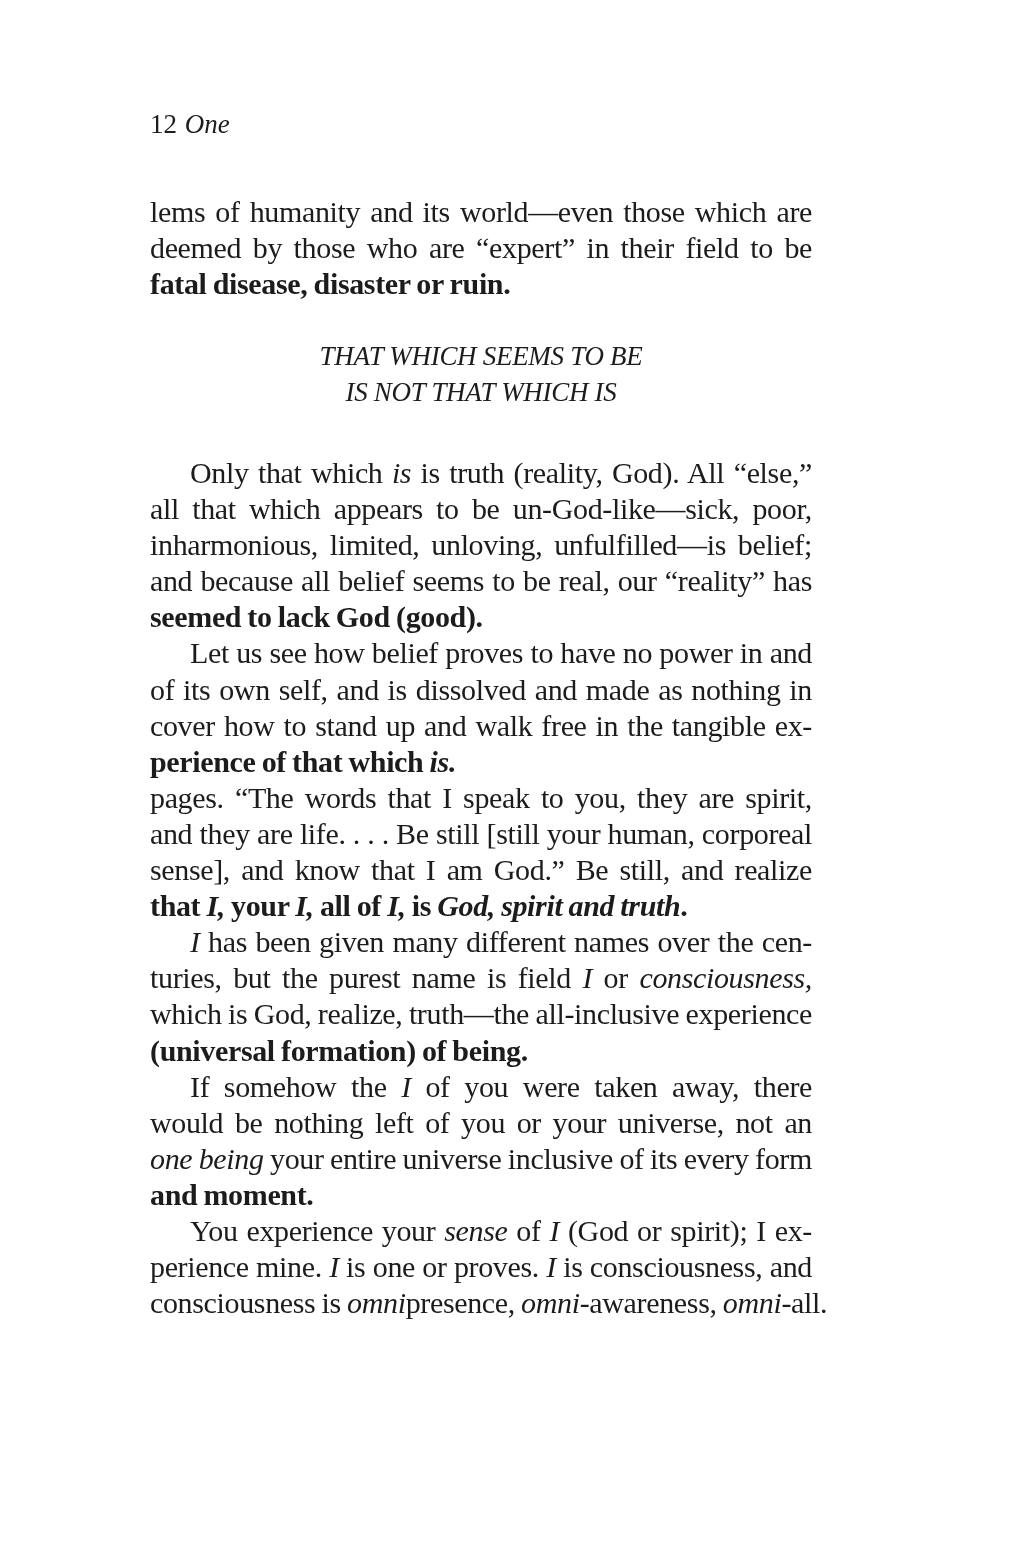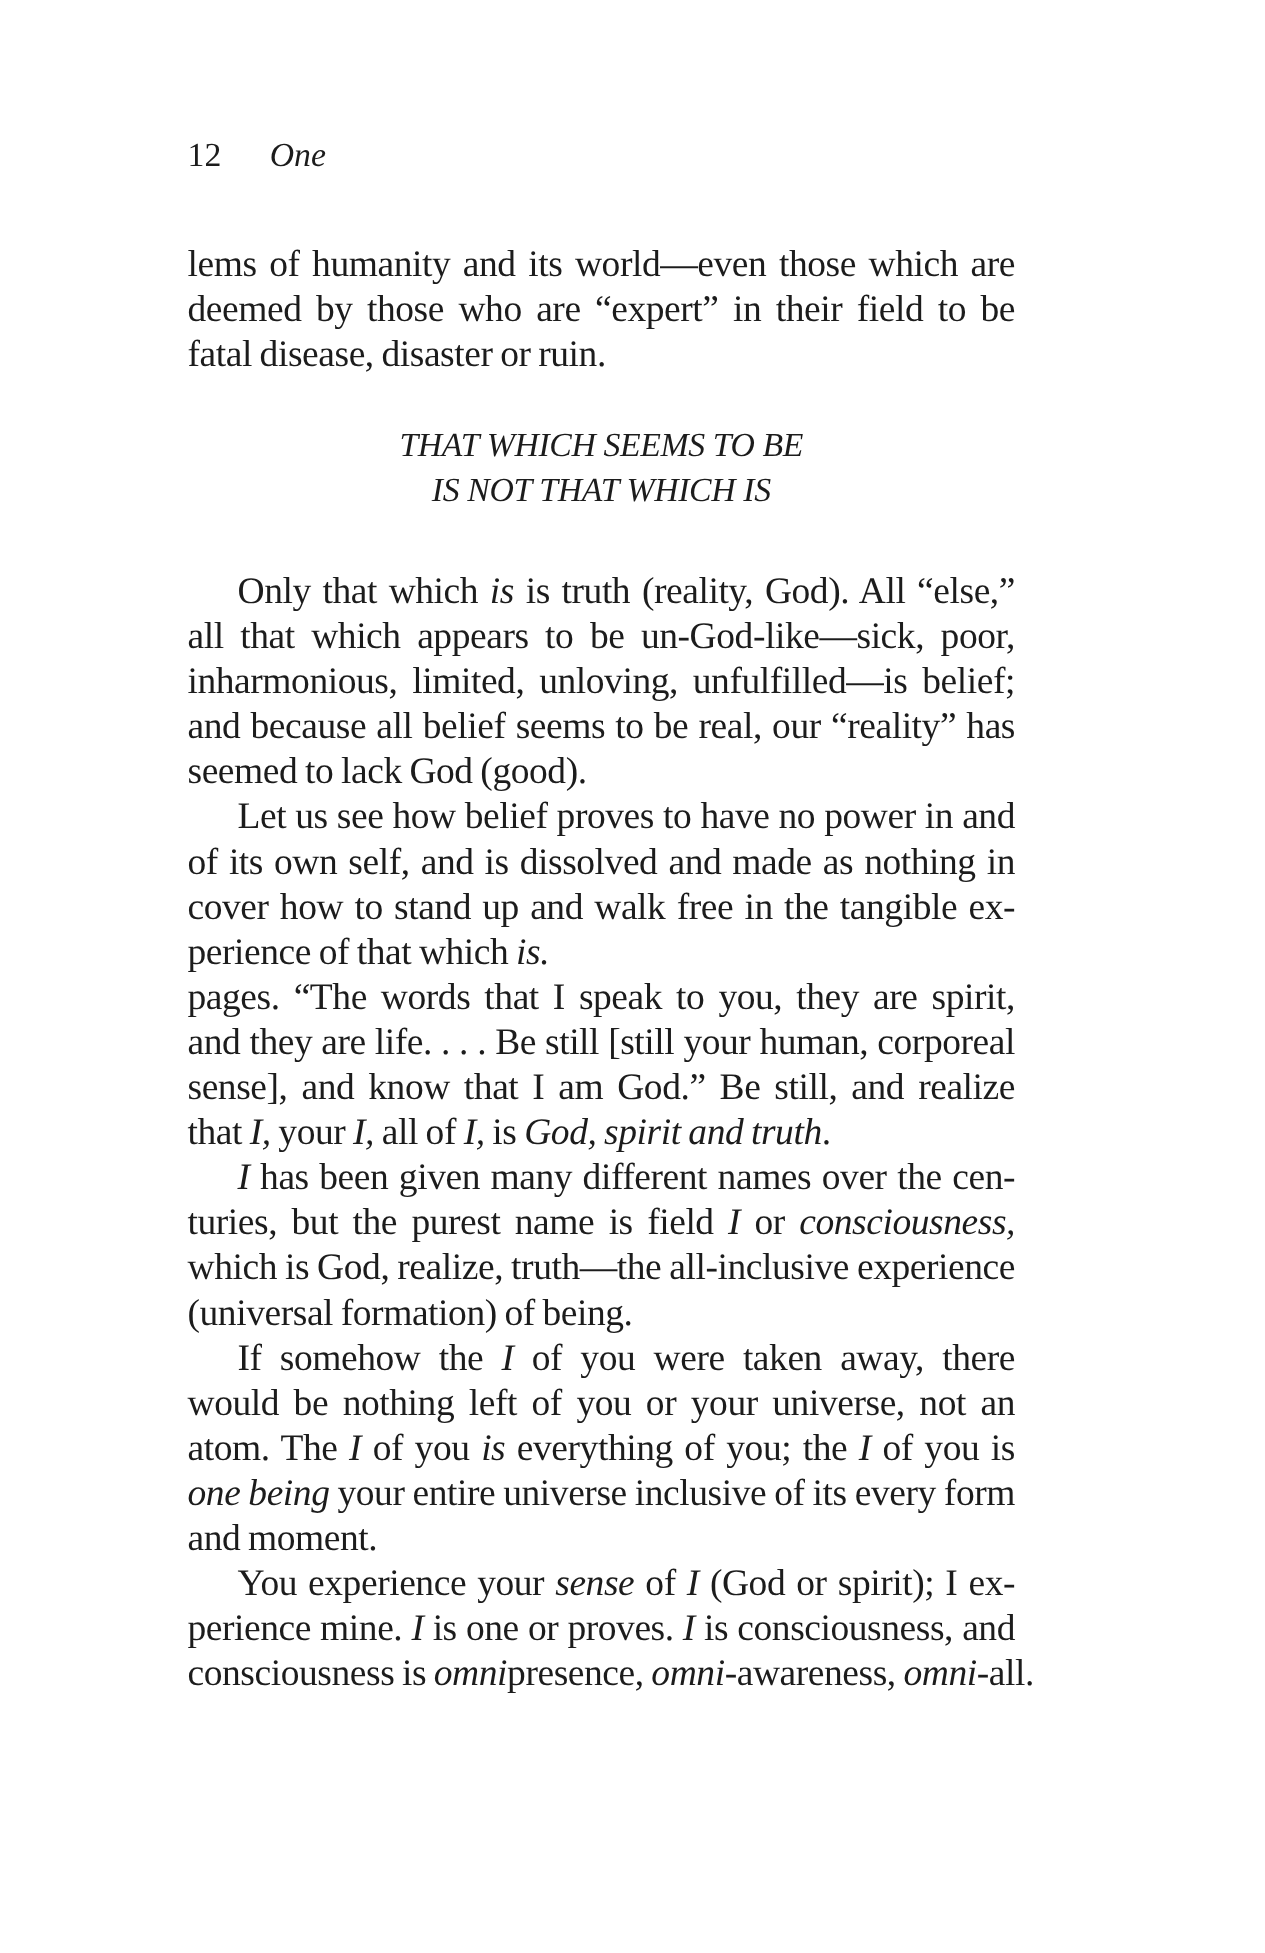--- a/index.html
+++ b/index.html
@@ -16,41 +16,42 @@
       color: #1c1c1c;
     }
     .running-head {
       position: absolute;
       left: 150px;
       top: 106px;
       font-size: 27px;
       line-height: 36px;
       white-space: nowrap;
     }
-    .running-head .folio { margin-right: 32px; }
+    .running-head .folio { margin-right: 1px; }
     .running-head .chapter { font-style: italic; }
 
     .block {
       position: absolute;
       left: 150px;
       width: 662px;
     }
     .line {
       display: block;
       height: 36.1px;
       font-size: 30px;
       line-height: 36.1px;
       text-align: justify;
       text-align-last: justify;
       white-space: nowrap;
       letter-spacing: -0.35px;
       word-spacing: -1px;
     }
     .line.last {
       text-align-last: left;
+      font-weight: bold;
     }
     .line.indent {
       padding-left: 40px;
     }
     .line em { font-style: italic; }
 
     .heading {
       position: absolute;
       left: 150px;
       width: 662px;
@@ -94,19 +95,18 @@
     <div class="line"><span>pages. “The words that I speak to you, they are spirit,</span></div>
     <div class="line"><span>and they are life. . . . Be still [still your human, corporeal</span></div>
     <div class="line"><span>sense], and know that I am God.” Be still, and realize</span></div>
     <div class="line last"><span>that </span><em>I,</em><span> your </span><em>I,</em><span> all of </span><em>I,</em><span> is </span><em>God, spirit and truth</em><span>.</span></div>
     <div class="line indent"><em>I</em><span> has been given many different names over the cen-</span></div>
     <div class="line"><span>turies, but the purest name is field </span><em>I</em><span> or </span><em>consciousness,</em></div>
     <div class="line"><span>which is God, realize, truth—the all-inclusive experience</span></div>
     <div class="line last"><span>(universal formation) of being.</span></div>
     <div class="line indent"><span>If somehow the </span><em>I</em><span> of you were taken away, there</span></div>
     <div class="line"><span>would be nothing left of you or your universe, not an</span></div>
-    <div class="line"><span>atom. The </span><em>I</em><span> of you </span><em>is</em><span> everything of you; the </span><em>I</em><span> of you is</span></div>
     <div class="line"><em>one being</em><span> your entire universe inclusive of its every form</span></div>
     <div class="line last"><span>and moment.</span></div>
     <div class="line indent"><span>You experience your </span><em>sense</em><span> of </span><em>I</em><span> (God or spirit); I ex-</span></div>
     <div class="line"><span>perience mine. </span><em>I</em><span> is one or proves. </span><em>I</em><span> is consciousness, and</span></div>
     <div class="line"><span>consciousness is </span><em>omni</em><span>presence, </span><em>omni</em><span>-awareness, </span><em>omni</em><span>-all.</span></div>
   </div>
 
 </body></html>

